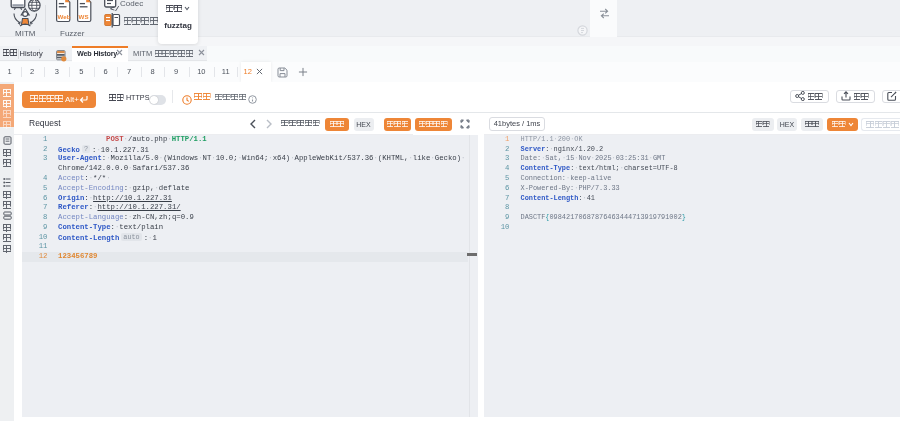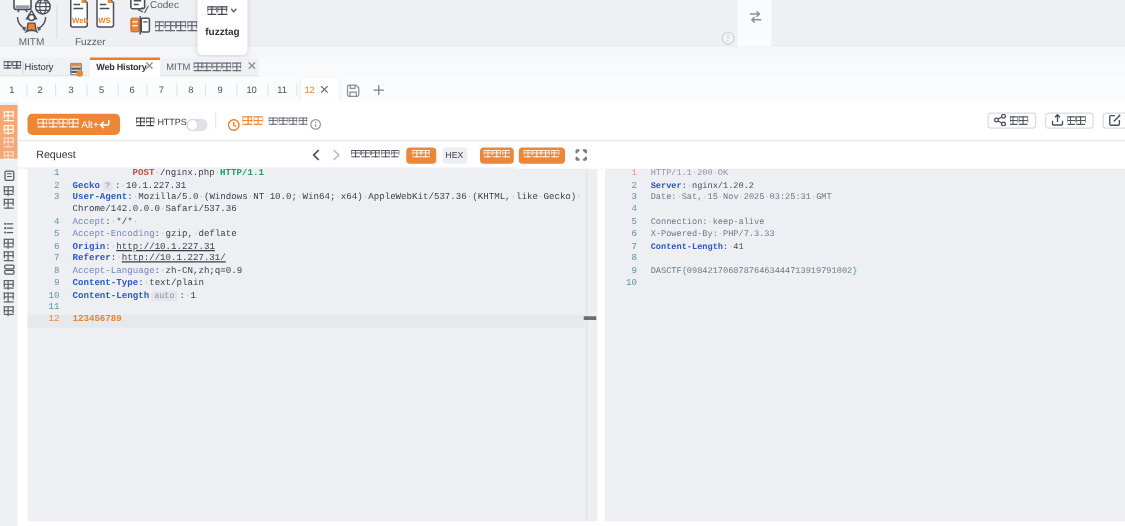--- a/index.html
+++ b/index.html
@@ -296,21 +296,21 @@
     <svg width="10" height="10" viewBox="0 0 10 10" style="position:absolute;left:445.5px;top:5.5px">
 <path d="M1 3.5 L3.5 1 M1 1 h2.5 M1 1 v2.5" stroke="#737a85" stroke-width="1.1" fill="none"></path>
 <path d="M9 3.5 L6.5 1 M9 1 h-2.5 M9 1 v2.5" stroke="#737a85" stroke-width="1.1" fill="none"></path>
 <path d="M1 6.5 L3.5 9 M1 9 h2.5 M1 9 v-2.5" stroke="#737a85" stroke-width="1.1" fill="none"></path>
 <path d="M9 6.5 L6.5 9 M9 9 h-2.5 M9 9 v-2.5" stroke="#737a85" stroke-width="1.1" fill="none"></path>
 </svg>
   </div>
   <div id="reqeditor">
     <div id="curline"></div>
     <div class="ln" style="top:0.3px">1</div>
-<div class="cl" style="top:0.3px;left:36px"><b class="red">POST</b><s>·</s><span class="v">/nginx.php</span><s>·</s><b class="grn">HTTP/1.1</b></div>
+<div class="cl" style="top:0.3px;left:36px"><b class="red">POST</b><s>·</s><span class="v">/auto.php</span><s>·</s><b class="grn">HTTP/1.1</b></div>
 <div class="ln" style="top:10.1px">2</div>
 <div class="cl" style="top:10.1px;left:36px"><b class="nb">Gecko</b><span class="chip">?</span><span class="v">:</span><s>·</s><span class="v">10.1.227.31</span></div>
 <div class="ln" style="top:19.9px">3</div>
 <div class="cl" style="top:19.9px;left:36px"><b class="nb">User-Agent</b><span class="v">:</span><s>·</s><span class="v">Mozilla/5.0<s>·</s>(Windows<s>·</s>NT<s>·</s>10.0;<s>·</s>Win64;<s>·</s>x64)<s>·</s>AppleWebKit/537.36<s>·</s>(KHTML,<s>·</s>like<s>·</s>Gecko)</span><s>·</s></div>
 <div class="cl" style="top:29.6px;left:36px"><span class="v">Chrome/142.0.0.0<s>·</s>Safari/537.36</span></div>
 <div class="ln" style="top:39.4px">4</div>
 <div class="cl" style="top:39.4px;left:36px"><span class="nw">Accept</span><span class="v">:</span><s>·</s><span class="v">*/*</span><s>·</s></div>
 <div class="ln" style="top:49.2px">5</div>
 <div class="cl" style="top:49.2px;left:36px"><span class="nw">Accept-Encoding</span><span class="v">:</span><s>·</s><span class="v">gzip,<s>·</s>deflate</span></div>
 <div class="ln" style="top:59.0px">6</div>
@@ -325,28 +325,41 @@
 <div class="cl" style="top:98.1px;left:36px"><b class="nb">Content-Length</b><span class="chip chipw">auto</span><span class="v">:</span><s>·</s><span class="v">1</span></div>
 <div class="ln" style="top:107.9px">11</div>
 <div class="ln lnc" style="top:117.7px">12</div>
 <div class="cl" style="top:117.7px;left:36px"><b class="org">123456789</b></div>
     <div id="sbline" style="left:446.5px;top:0;height:282.5px"></div>
     <div id="sbcursor" style="left:445px;top:118.8px"></div>
   </div>
 </div>
 
 <div id="resppanel">
+  <div class="phead">
+    <div class="abs" style="left:5.5px;top:4px;width:56px;height:13.5px;border:1px solid #dadce1;border-radius:3px;font-size:7.5px;color:#41454e;text-align:center;line-height:12px">41bytes / 1ms</div>
+    <div class="chip2 cgray" style="left:268px;width:22px"><i class="g"></i><i class="g"></i></div>
+    <div class="chip2 cgray" style="left:293.5px;width:20px">HEX</div>
+    <div class="chip2 cgray" style="left:317.5px;width:22px"><i class="g"></i><i class="g"></i></div>
+    <div class="chip2 corange" style="left:343.5px;width:31px"><i class="g"></i><i class="g"></i> <span style="color:#fff"><svg width="6" height="5" viewBox="0 0 6 5" style="display:inline-block">
+              <path d="M1 1 L3 3.5 L5 1" fill="none" stroke="currentColor" stroke-width="1.1"></path>
+            </svg></span></div>
+    <div class="abs" style="left:377.5px;top:4.5px;width:39px;height:13px;border:1px solid #e6e9ee;border-radius:3px 0 0 3px;border-right:none;overflow:visible">
+          <div style="position:absolute;left:4px;top:1.5px;font-size:8px;color:#c4cbd6;white-space:nowrap"><i class="g"></i><i class="g"></i><i class="g"></i><i class="g"></i><i class="g"></i></div>
+        </div>
+  </div>
   <div id="respeditor">
     <div class="ln lnp" style="top:0.3px">1</div>
 <div class="cl" style="top:0.3px;left:36.5px"><span class="gy">HTTP/1.1<s>·</s>200<s>·</s>OK</span></div>
 <div class="ln" style="top:10.1px">2</div>
 <div class="cl" style="top:10.1px;left:36.5px"><b class="nb">Server</b><span class="v2">:</span><s>·</s><span class="v2">nginx/1.20.2</span></div>
 <div class="ln" style="top:19.9px">3</div>
 <div class="cl" style="top:19.9px;left:36.5px"><span class="gy2">Date:</span><s>·</s><span class="gy2">Sat,<s>·</s>15<s>·</s>Nov<s>·</s>2025<s>·</s>03:25:31<s>·</s>GMT</span></div>
 <div class="ln" style="top:29.6px">4</div>
+<div class="cl" style="top:29.6px;left:36.5px"><b class="nb">Content-Type</b><span class="v2">:</span><s>·</s><span class="v2">text/html;<s>·</s>charset=UTF-8</span></div>
 <div class="ln" style="top:39.4px">5</div>
 <div class="cl" style="top:39.4px;left:36.5px"><span class="gy2">Connection:</span><s>·</s><span class="gy2">keep-alive</span></div>
 <div class="ln" style="top:49.2px">6</div>
 <div class="cl" style="top:49.2px;left:36.5px"><span class="gy2">X-Powered-By:</span><s>·</s><span class="gy2">PHP/7.3.33</span></div>
 <div class="ln" style="top:59.0px">7</div>
 <div class="cl" style="top:59.0px;left:36.5px"><b class="nb">Content-Length</b><span class="v2">:</span><s>·</s><span class="v2">41</span></div>
 <div class="ln" style="top:68.8px">8</div>
 <div class="ln" style="top:78.5px">9</div>
 <div class="cl" style="top:78.5px;left:36.5px"><span class="gy2">DASCTF</span><span class="teal">{</span><span class="gy2">09842170687876463444713919791002</span><span class="teal">}</span></div>
 <div class="ln" style="top:88.3px">10</div>

